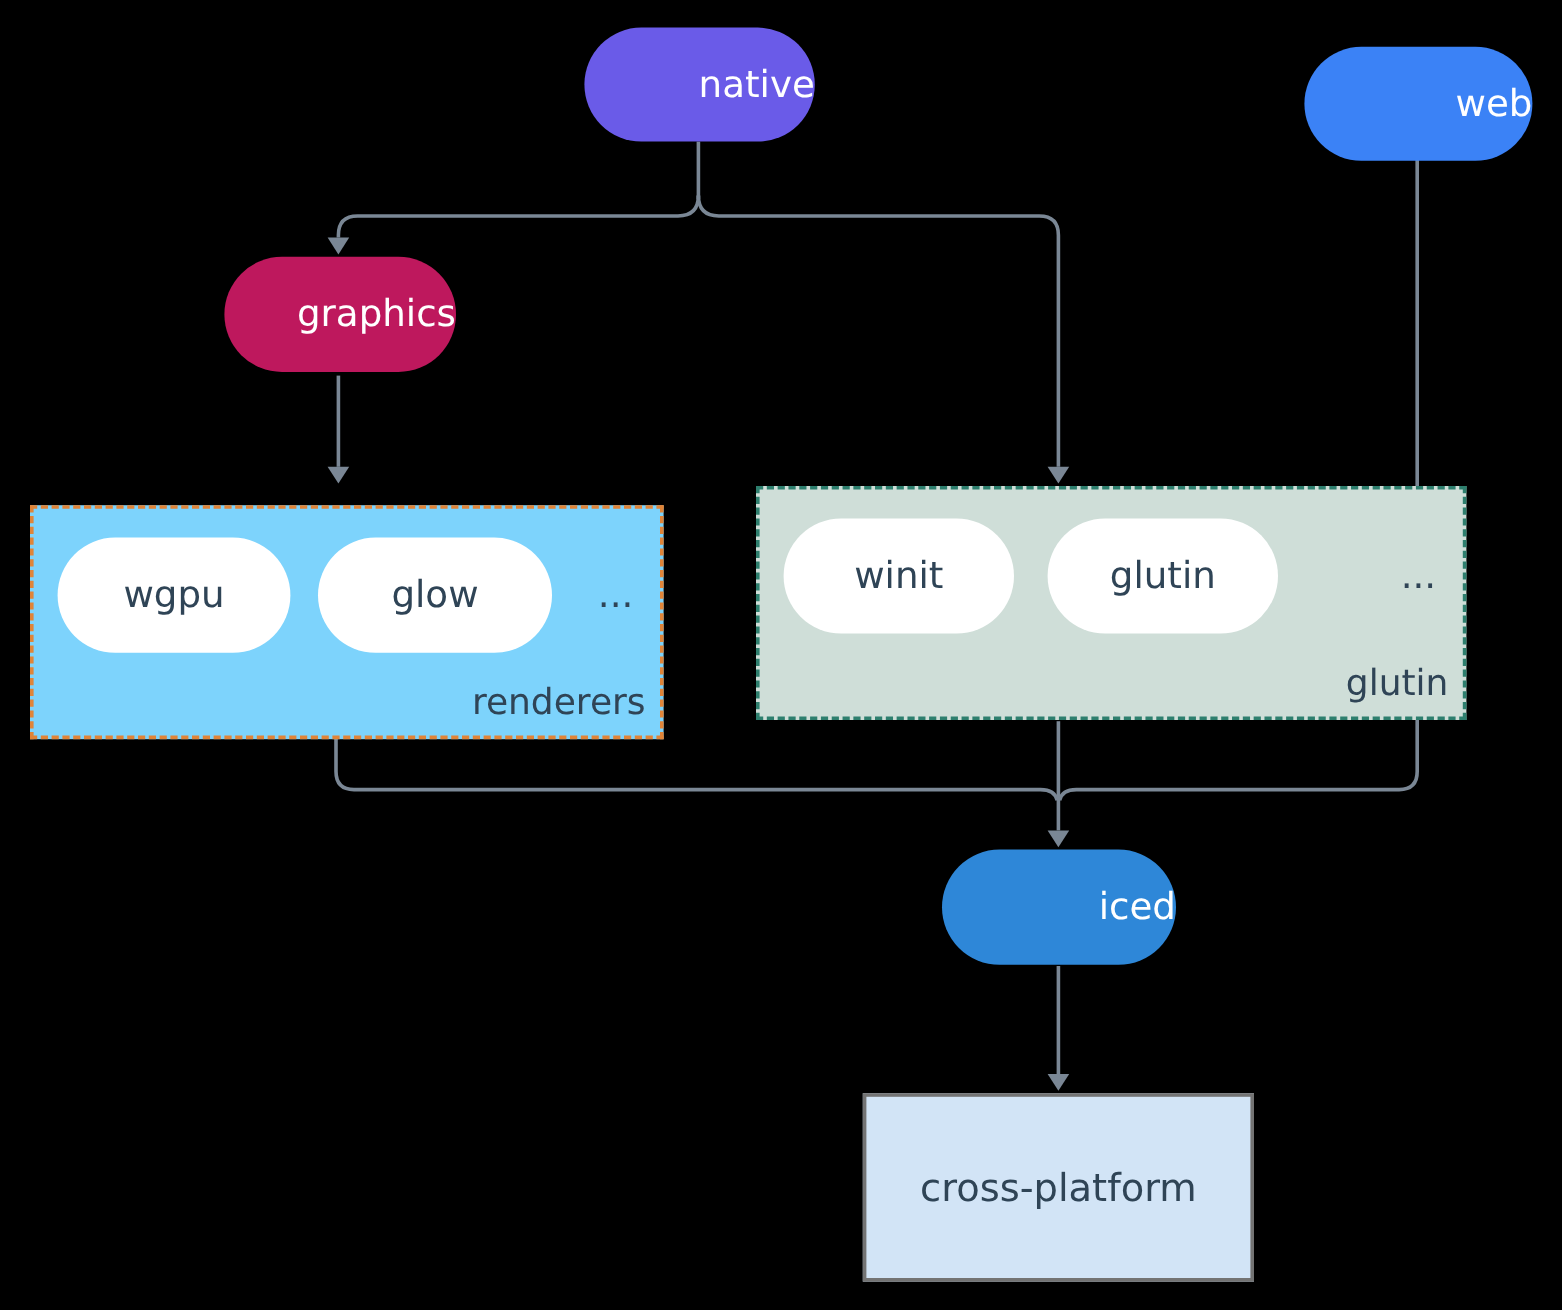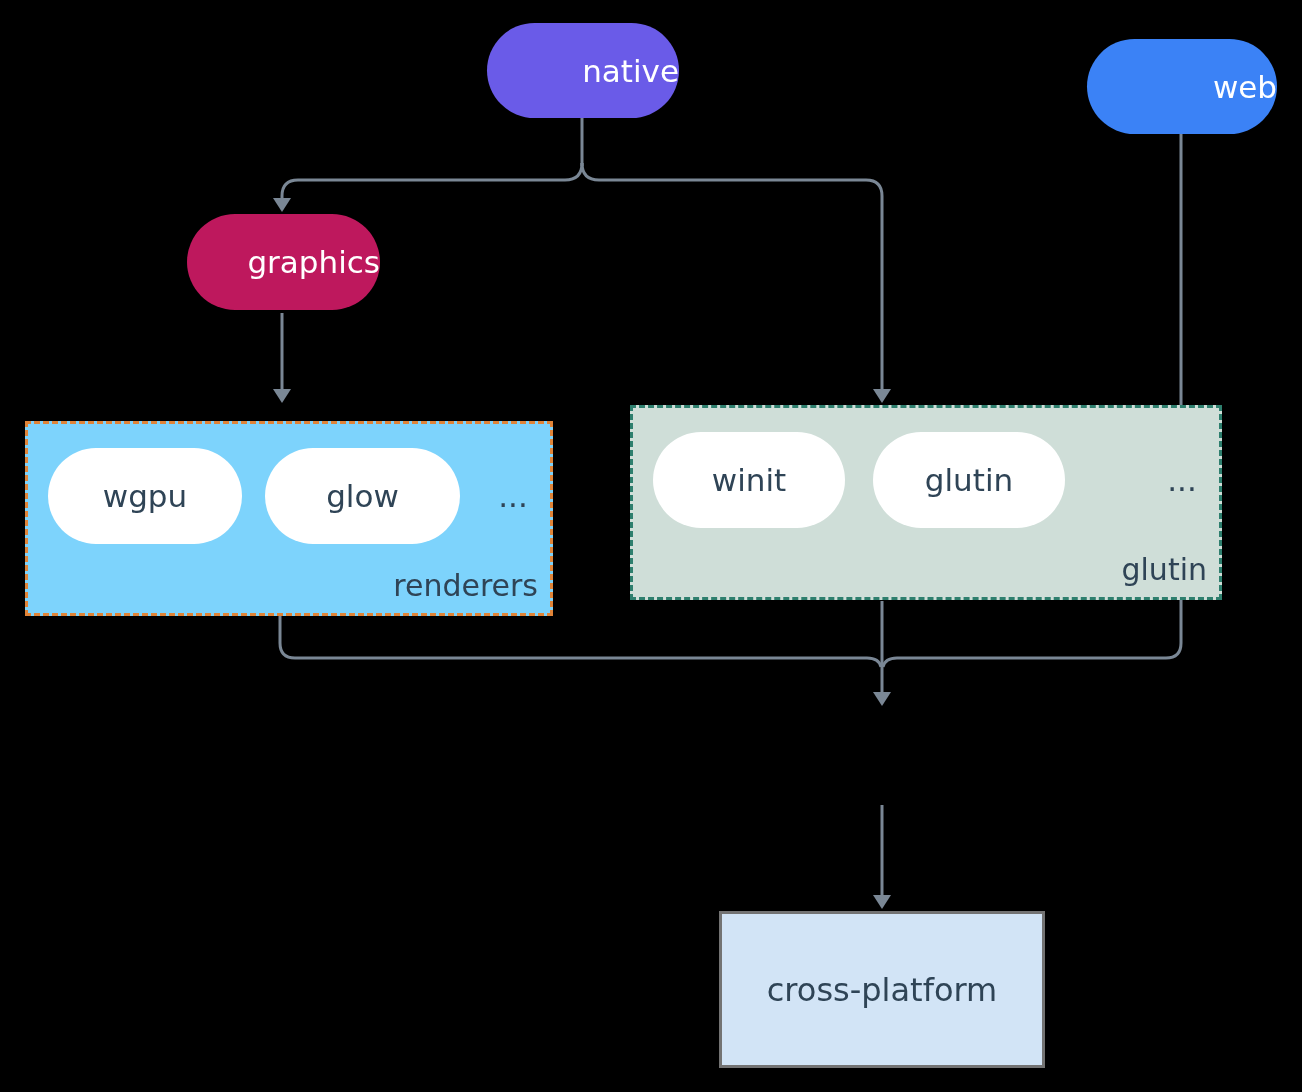--- a/index.html
+++ b/index.html
@@ -159,18 +159,21 @@
     <div class="subpill" id="pill-winit">
       <span>winit</span>
     </div>
     <div class="subpill" id="pill-glutin">
       <span>glutin</span>
     </div>
     <div class="ellipsis">...</div>
     <div class="group-label">glutin</div>
   </div>
 
+  <div class="node" id="node-iced">
+    <span>iced</span>
+  </div>
 
   <div class="app-box">
     <span>cross-platform</span>
   </div>
 
 </div>
 
 </body></html>

